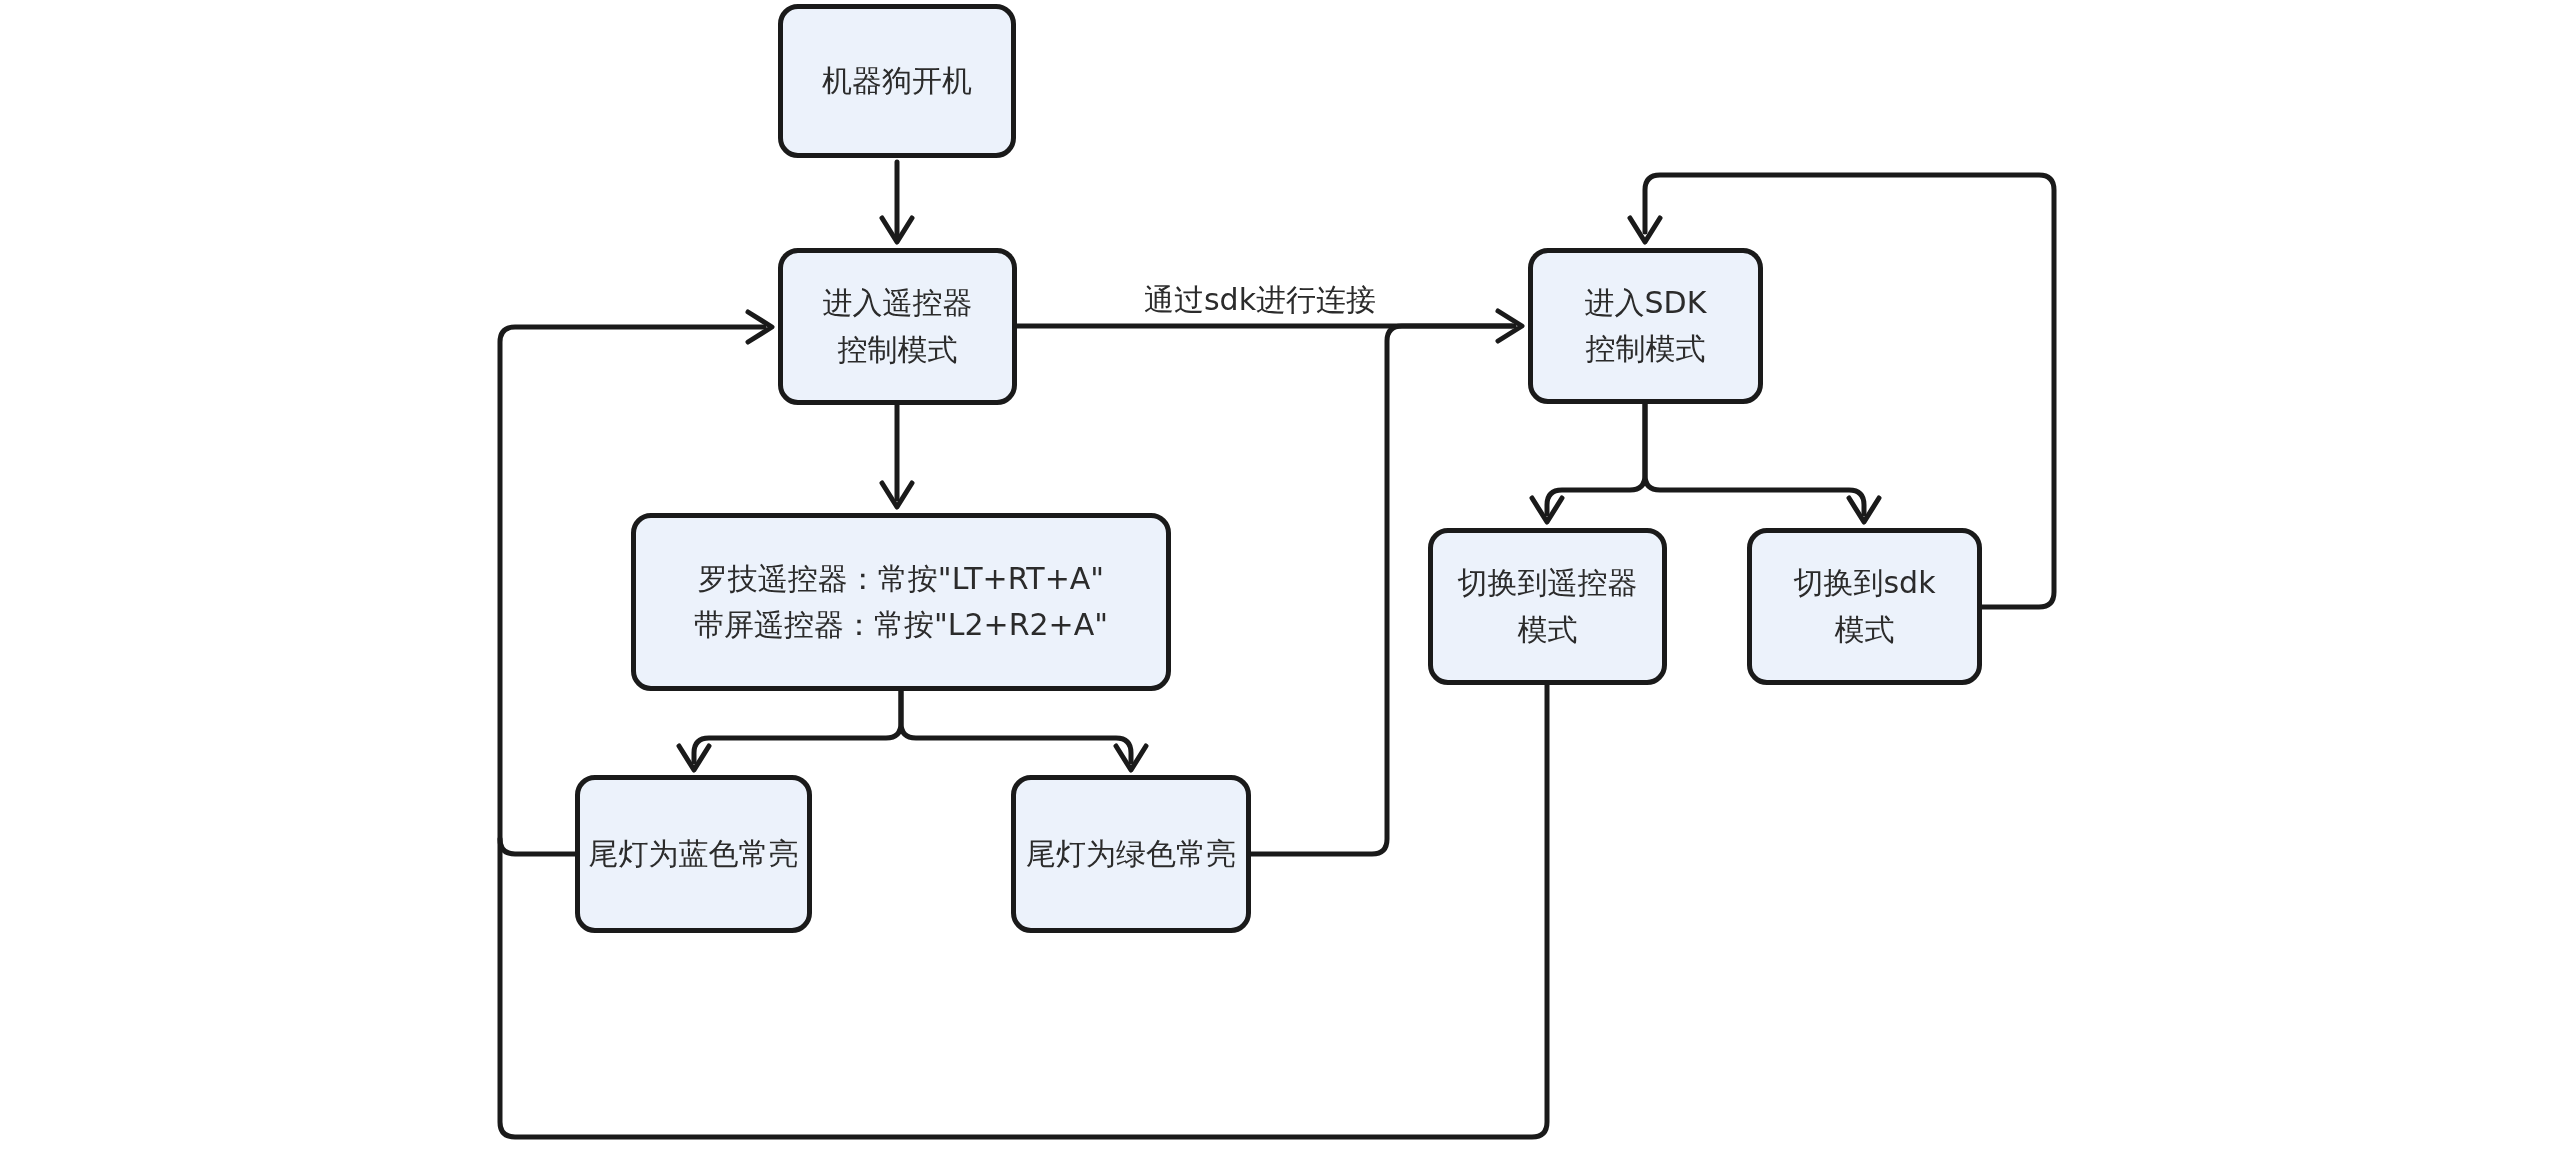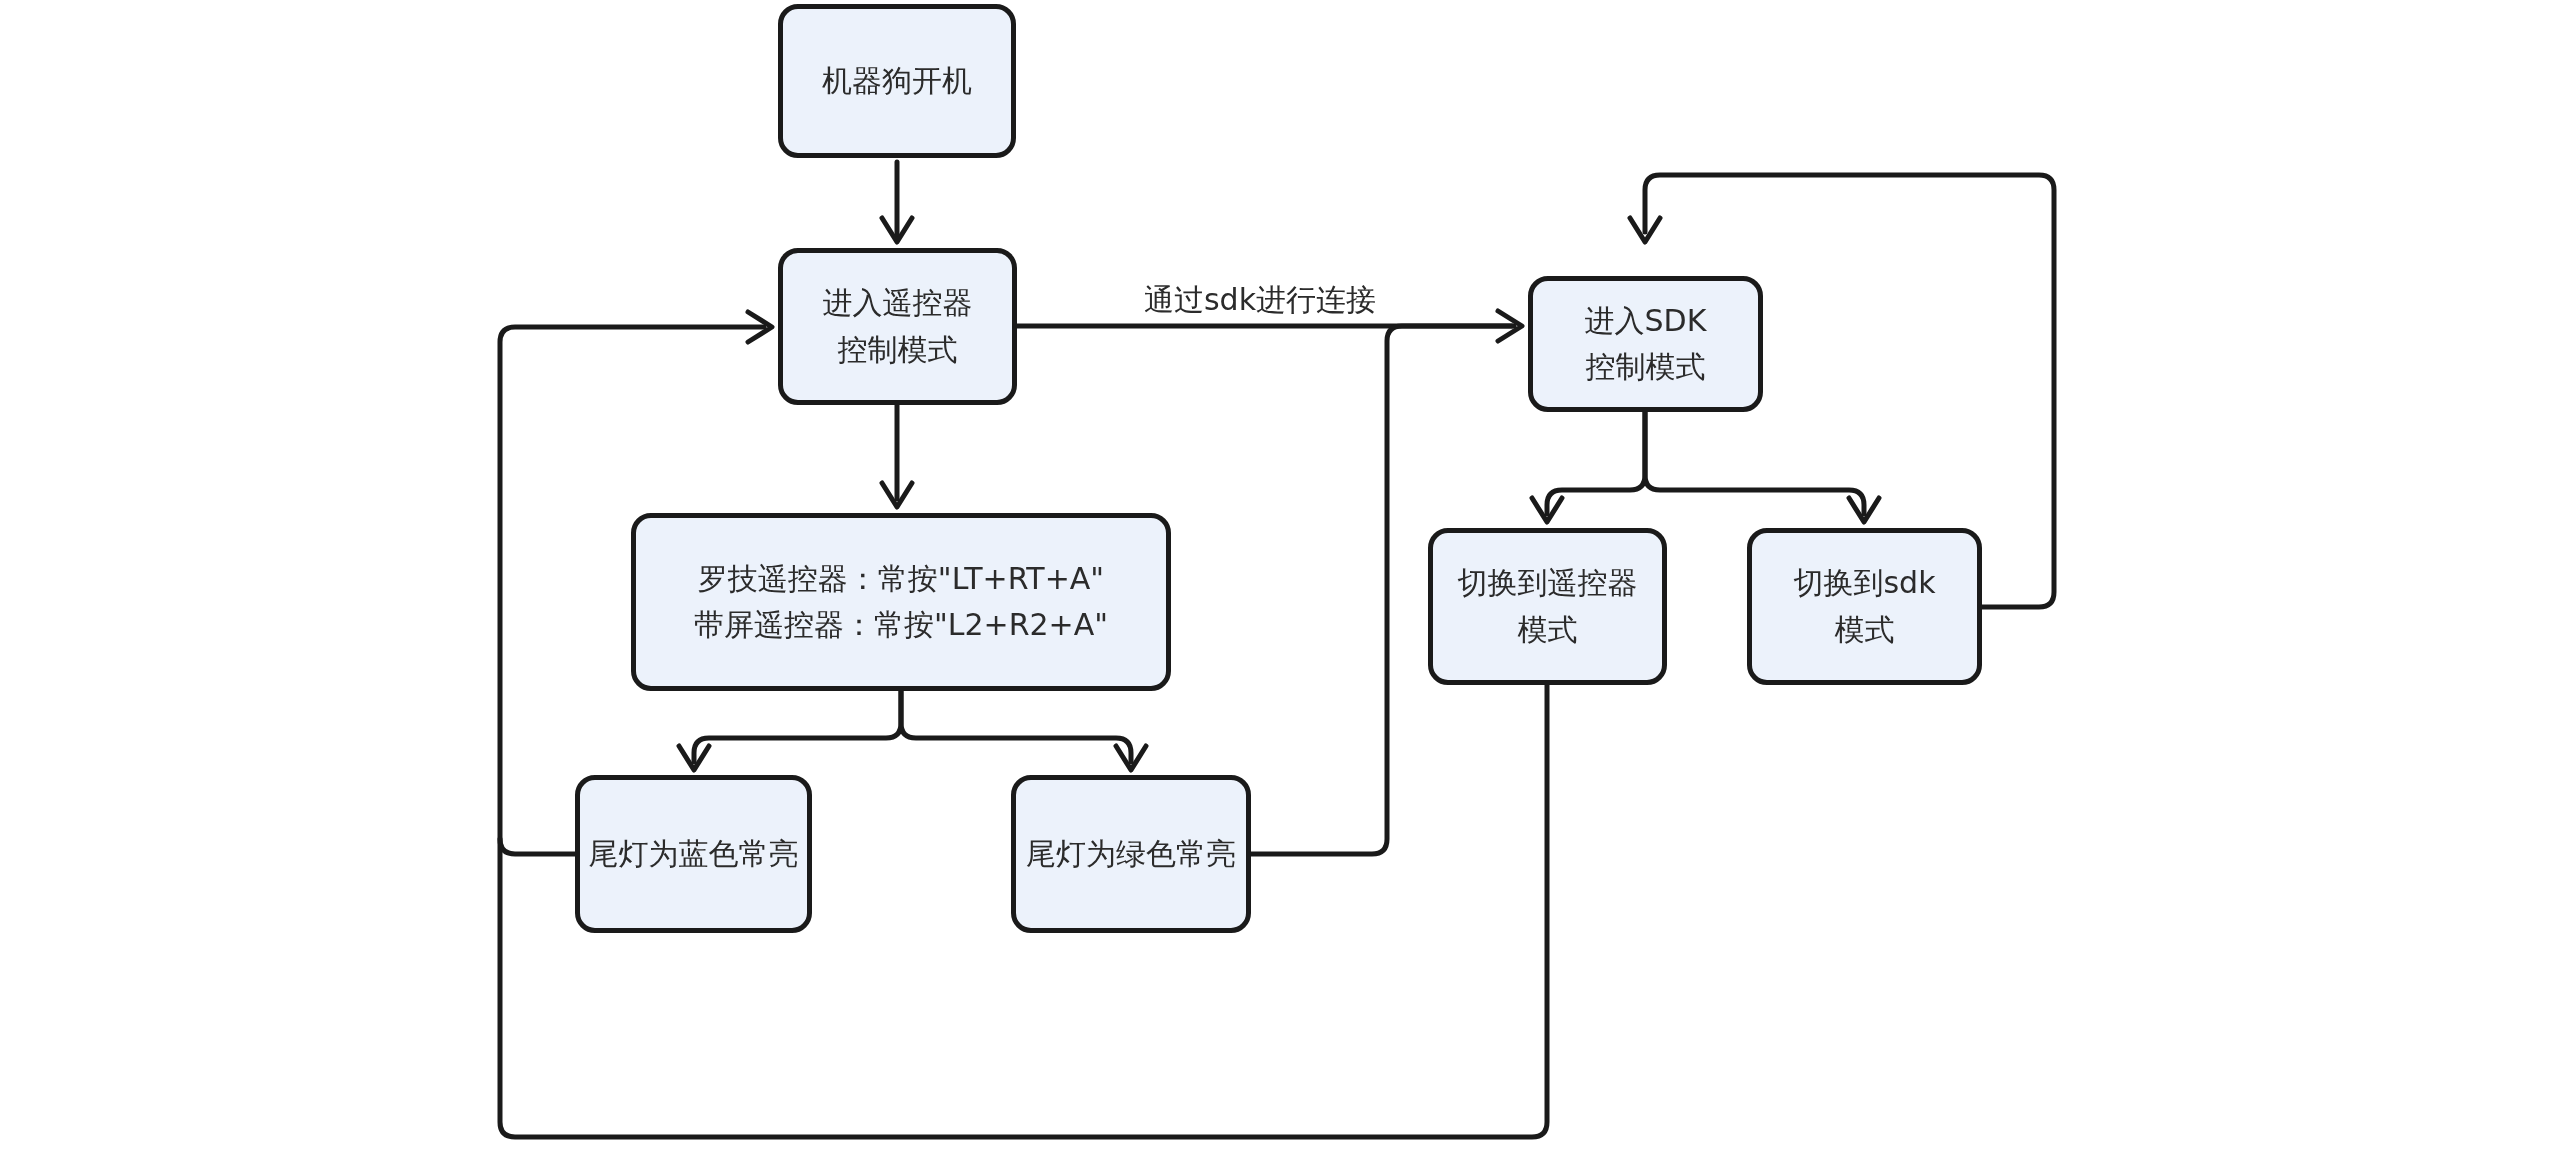--- a/index.html
+++ b/index.html
@@ -54,21 +54,21 @@
     font-size: 30px;
     line-height: 1.55;
     text-align: center;
     white-space: nowrap;
   }
   .node span { display: block; }
   .node span:empty { display: none; }
   
   #node-power-on            { left: 778px;  top: 4px;   width: 238px; height: 154px; }
   #node-remote-mode         { left: 778px;  top: 248px; width: 239px; height: 157px; align-items: center; }
-  #node-sdk-mode            { left: 1528px; top: 248px; width: 235px; height: 136px; margin-top: 28px; }
+  #node-sdk-mode            { left: 1528px; top: 248px; width: 235px; height: 156px; }
   #node-remote-instructions { left: 631px;  top: 513px; width: 540px; height: 178px; }
   #node-tail-blue           { left: 575px;  top: 775px; width: 237px; height: 158px; }
   #node-tail-green          { left: 1011px; top: 775px; width: 240px; height: 158px; }
   #node-switch-remote       { left: 1428px; top: 528px; width: 239px; height: 157px; }
   #node-switch-sdk          { left: 1747px; top: 528px; width: 235px; height: 157px; }
   .edge-label {
     position: absolute;
     left: 1260px;
     top: 300px;
     transform: translate(-50%, -50%);

